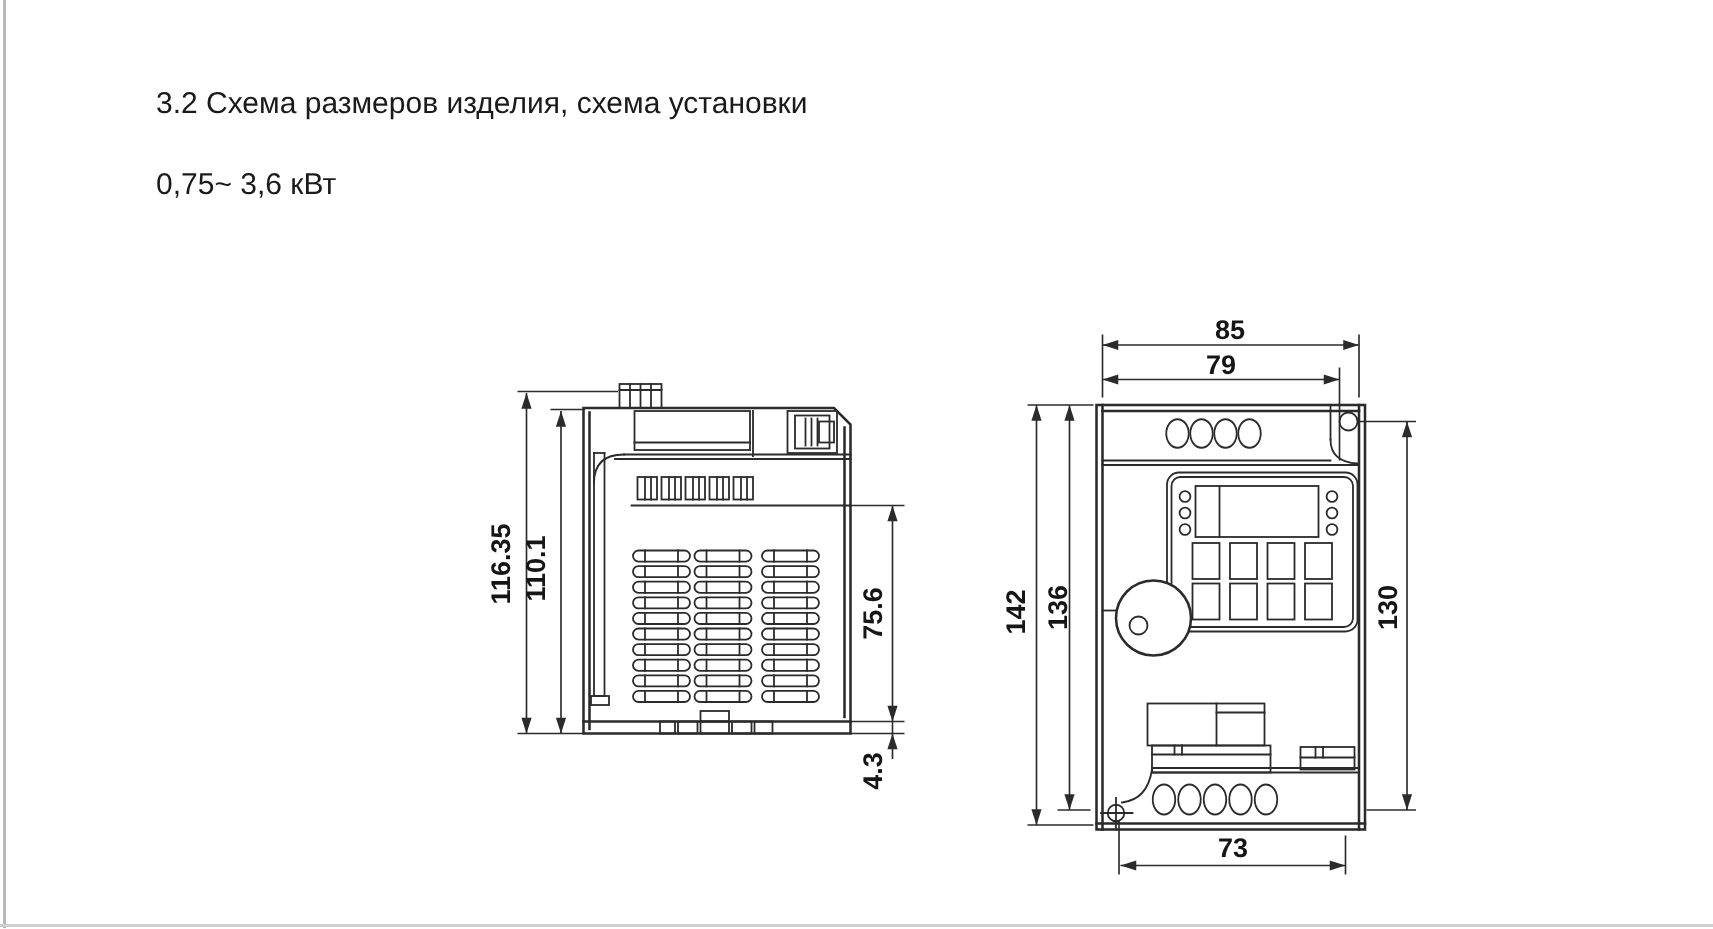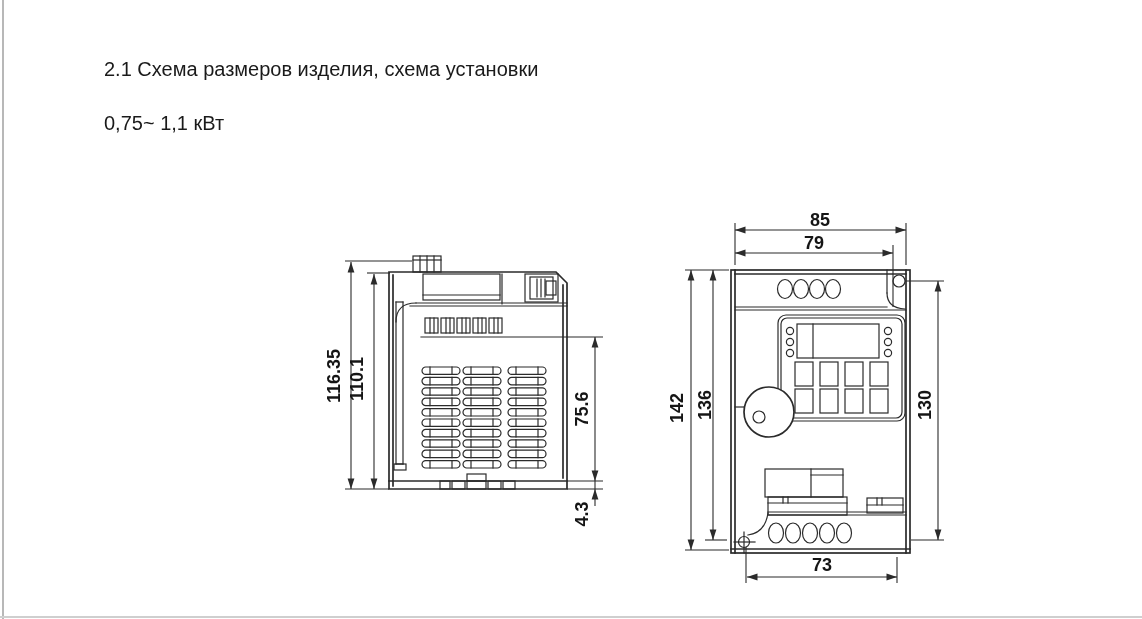--- a/index.html
+++ b/index.html
@@ -21,22 +21,22 @@
   text.dlab{font-family:"Liberation Sans",sans-serif;font-size:18px;font-weight:700;fill:#151515;}
   .mid{text-anchor:middle;}
 </style>
 </head>
 <body>
 
 <div class="page">
   <div class="edge-left"></div>
   <div class="edge-bottom"></div>
 
-  <h2 class="title t1">2.1 Схема размеров изделия, схема установки</h2>
-  <div class="title t2">0,75~ 1,1 кВт</div>
+  <h2 class="title t1">3.2 Схема размеров изделия, схема установки</h2>
+  <div class="title t2">0,75~ 3,6 кВт</div>
 
   <svg class="view side" width="290" height="295" viewBox="0 0 290 295">
     <defs>
       <g id="lv">
         <rect x="0" y="0" width="38" height="7.4" rx="3.7"></rect>
         <line x1="8" y1="0" x2="8" y2="7.4"></line>
         <line x1="30" y1="0" x2="30" y2="7.4"></line>
       </g>
       <g id="vs">
         <rect x="0" y="0" width="13" height="15"></rect>

